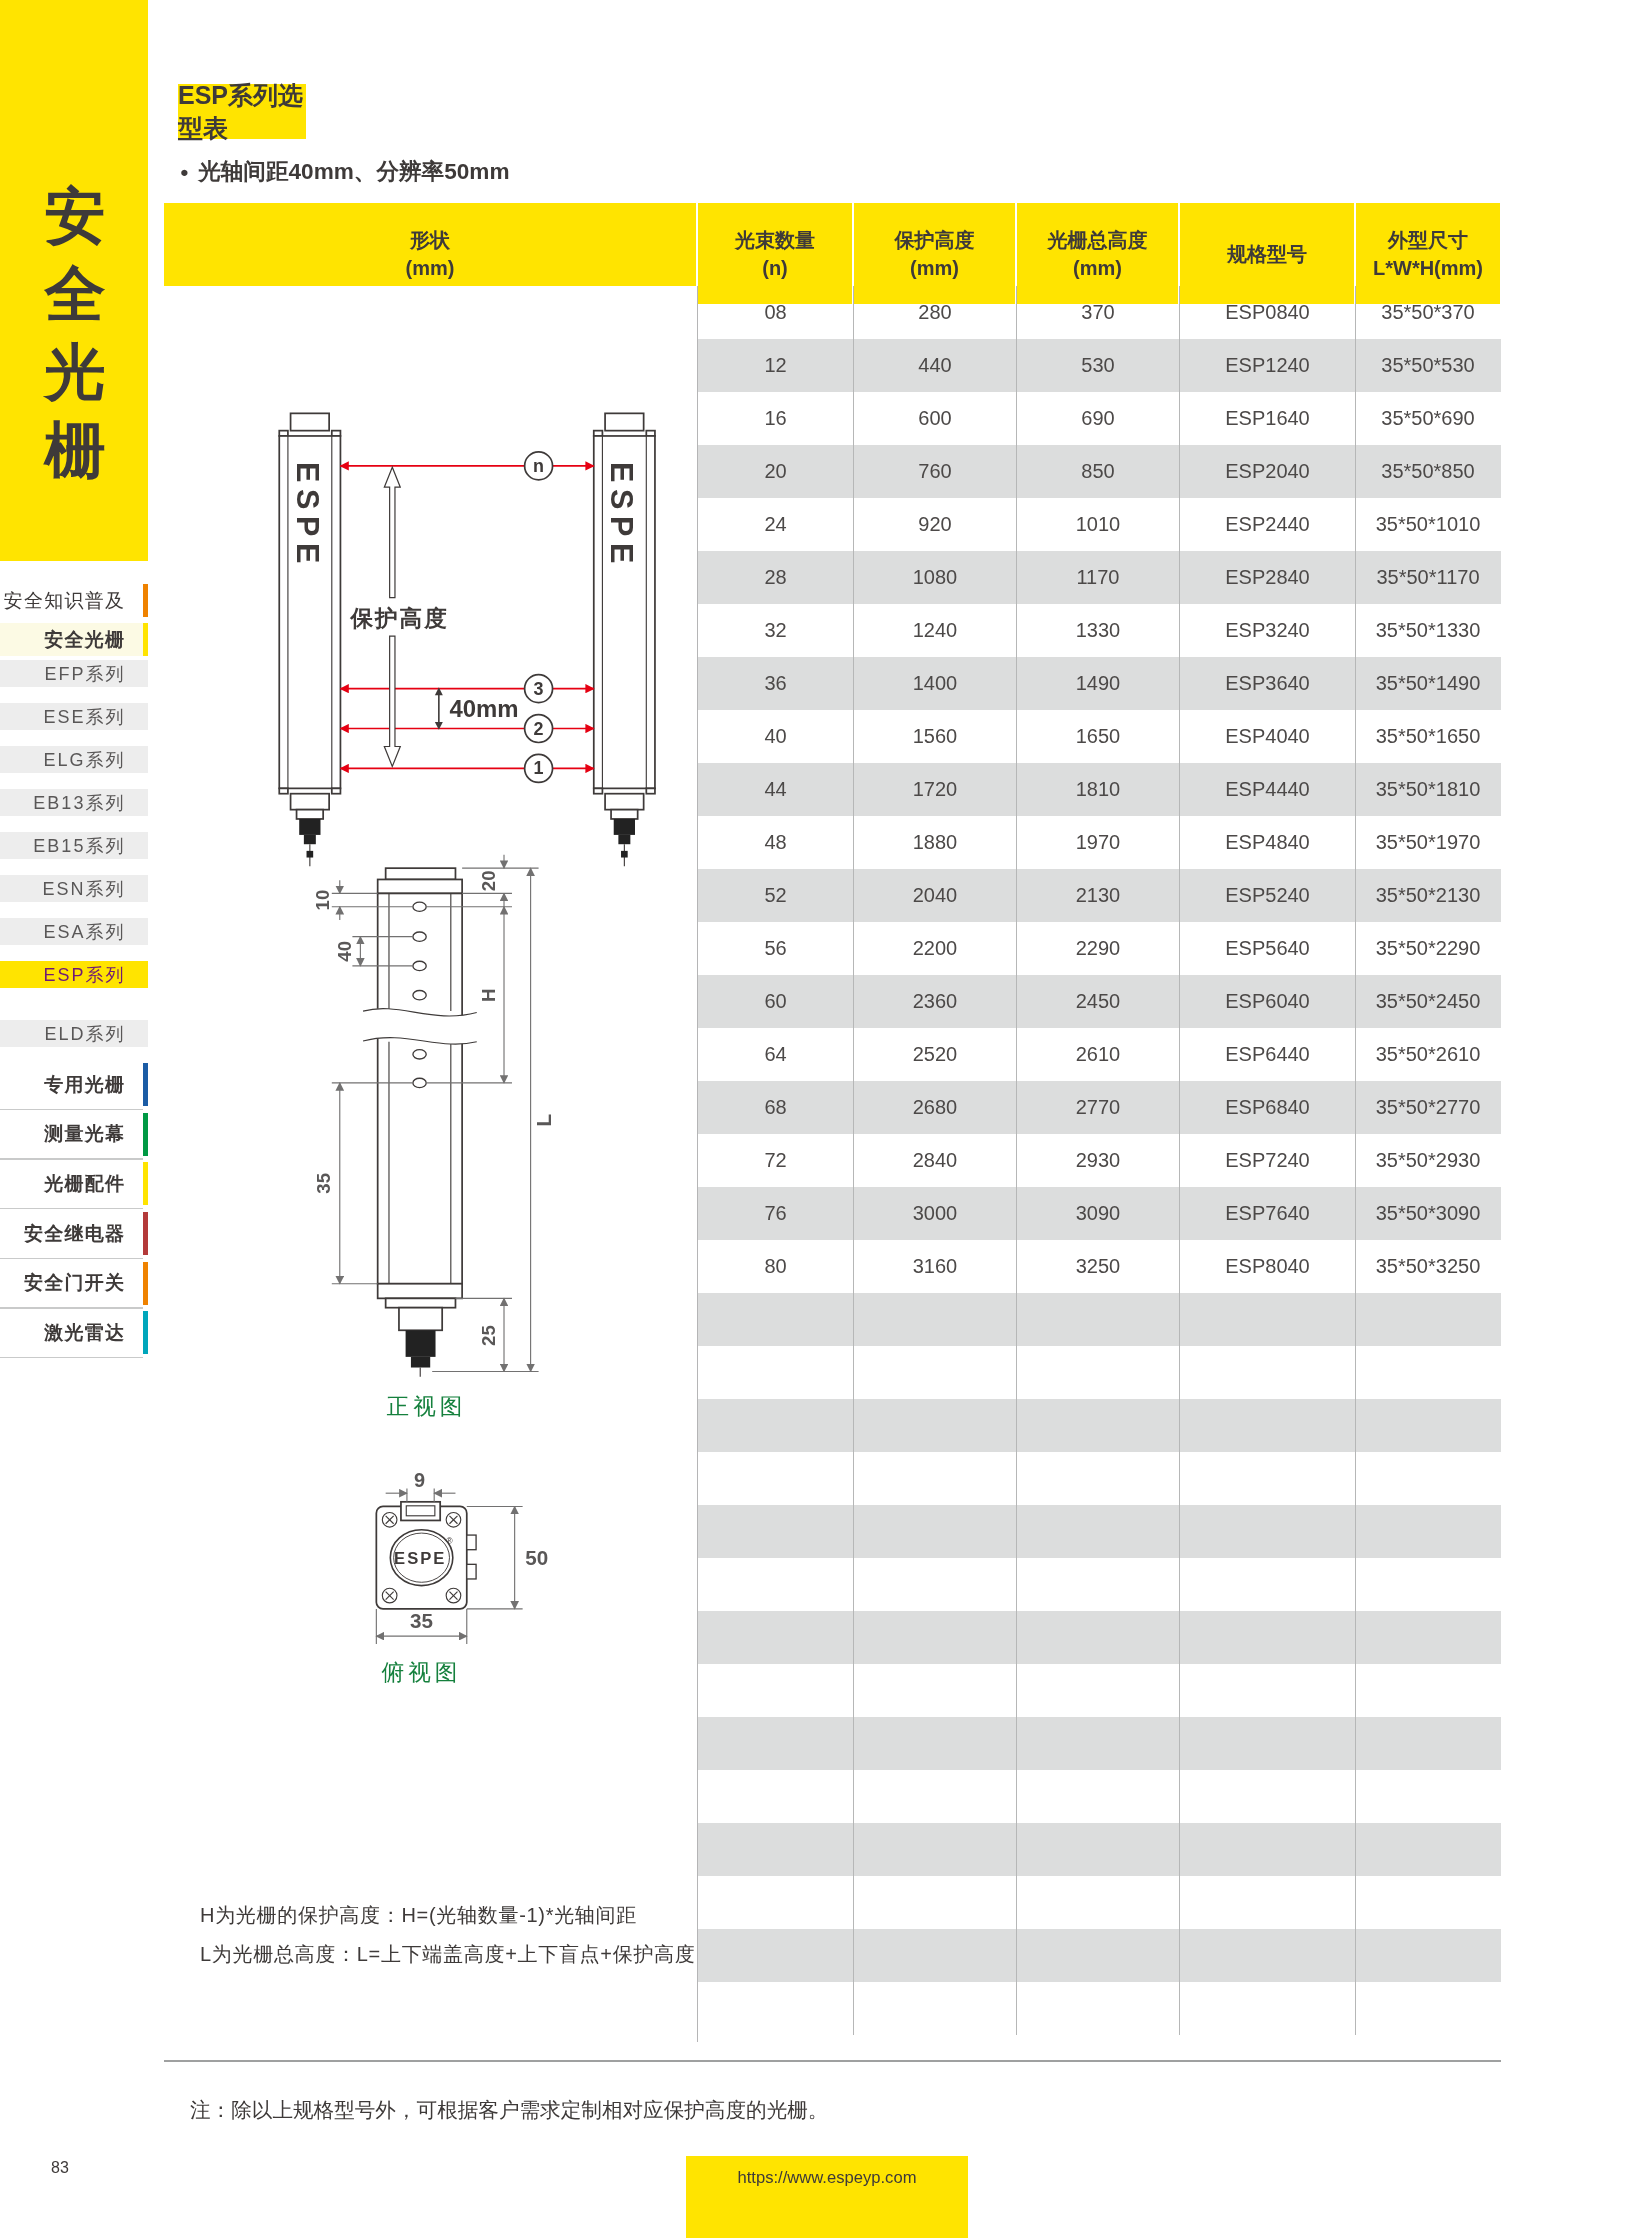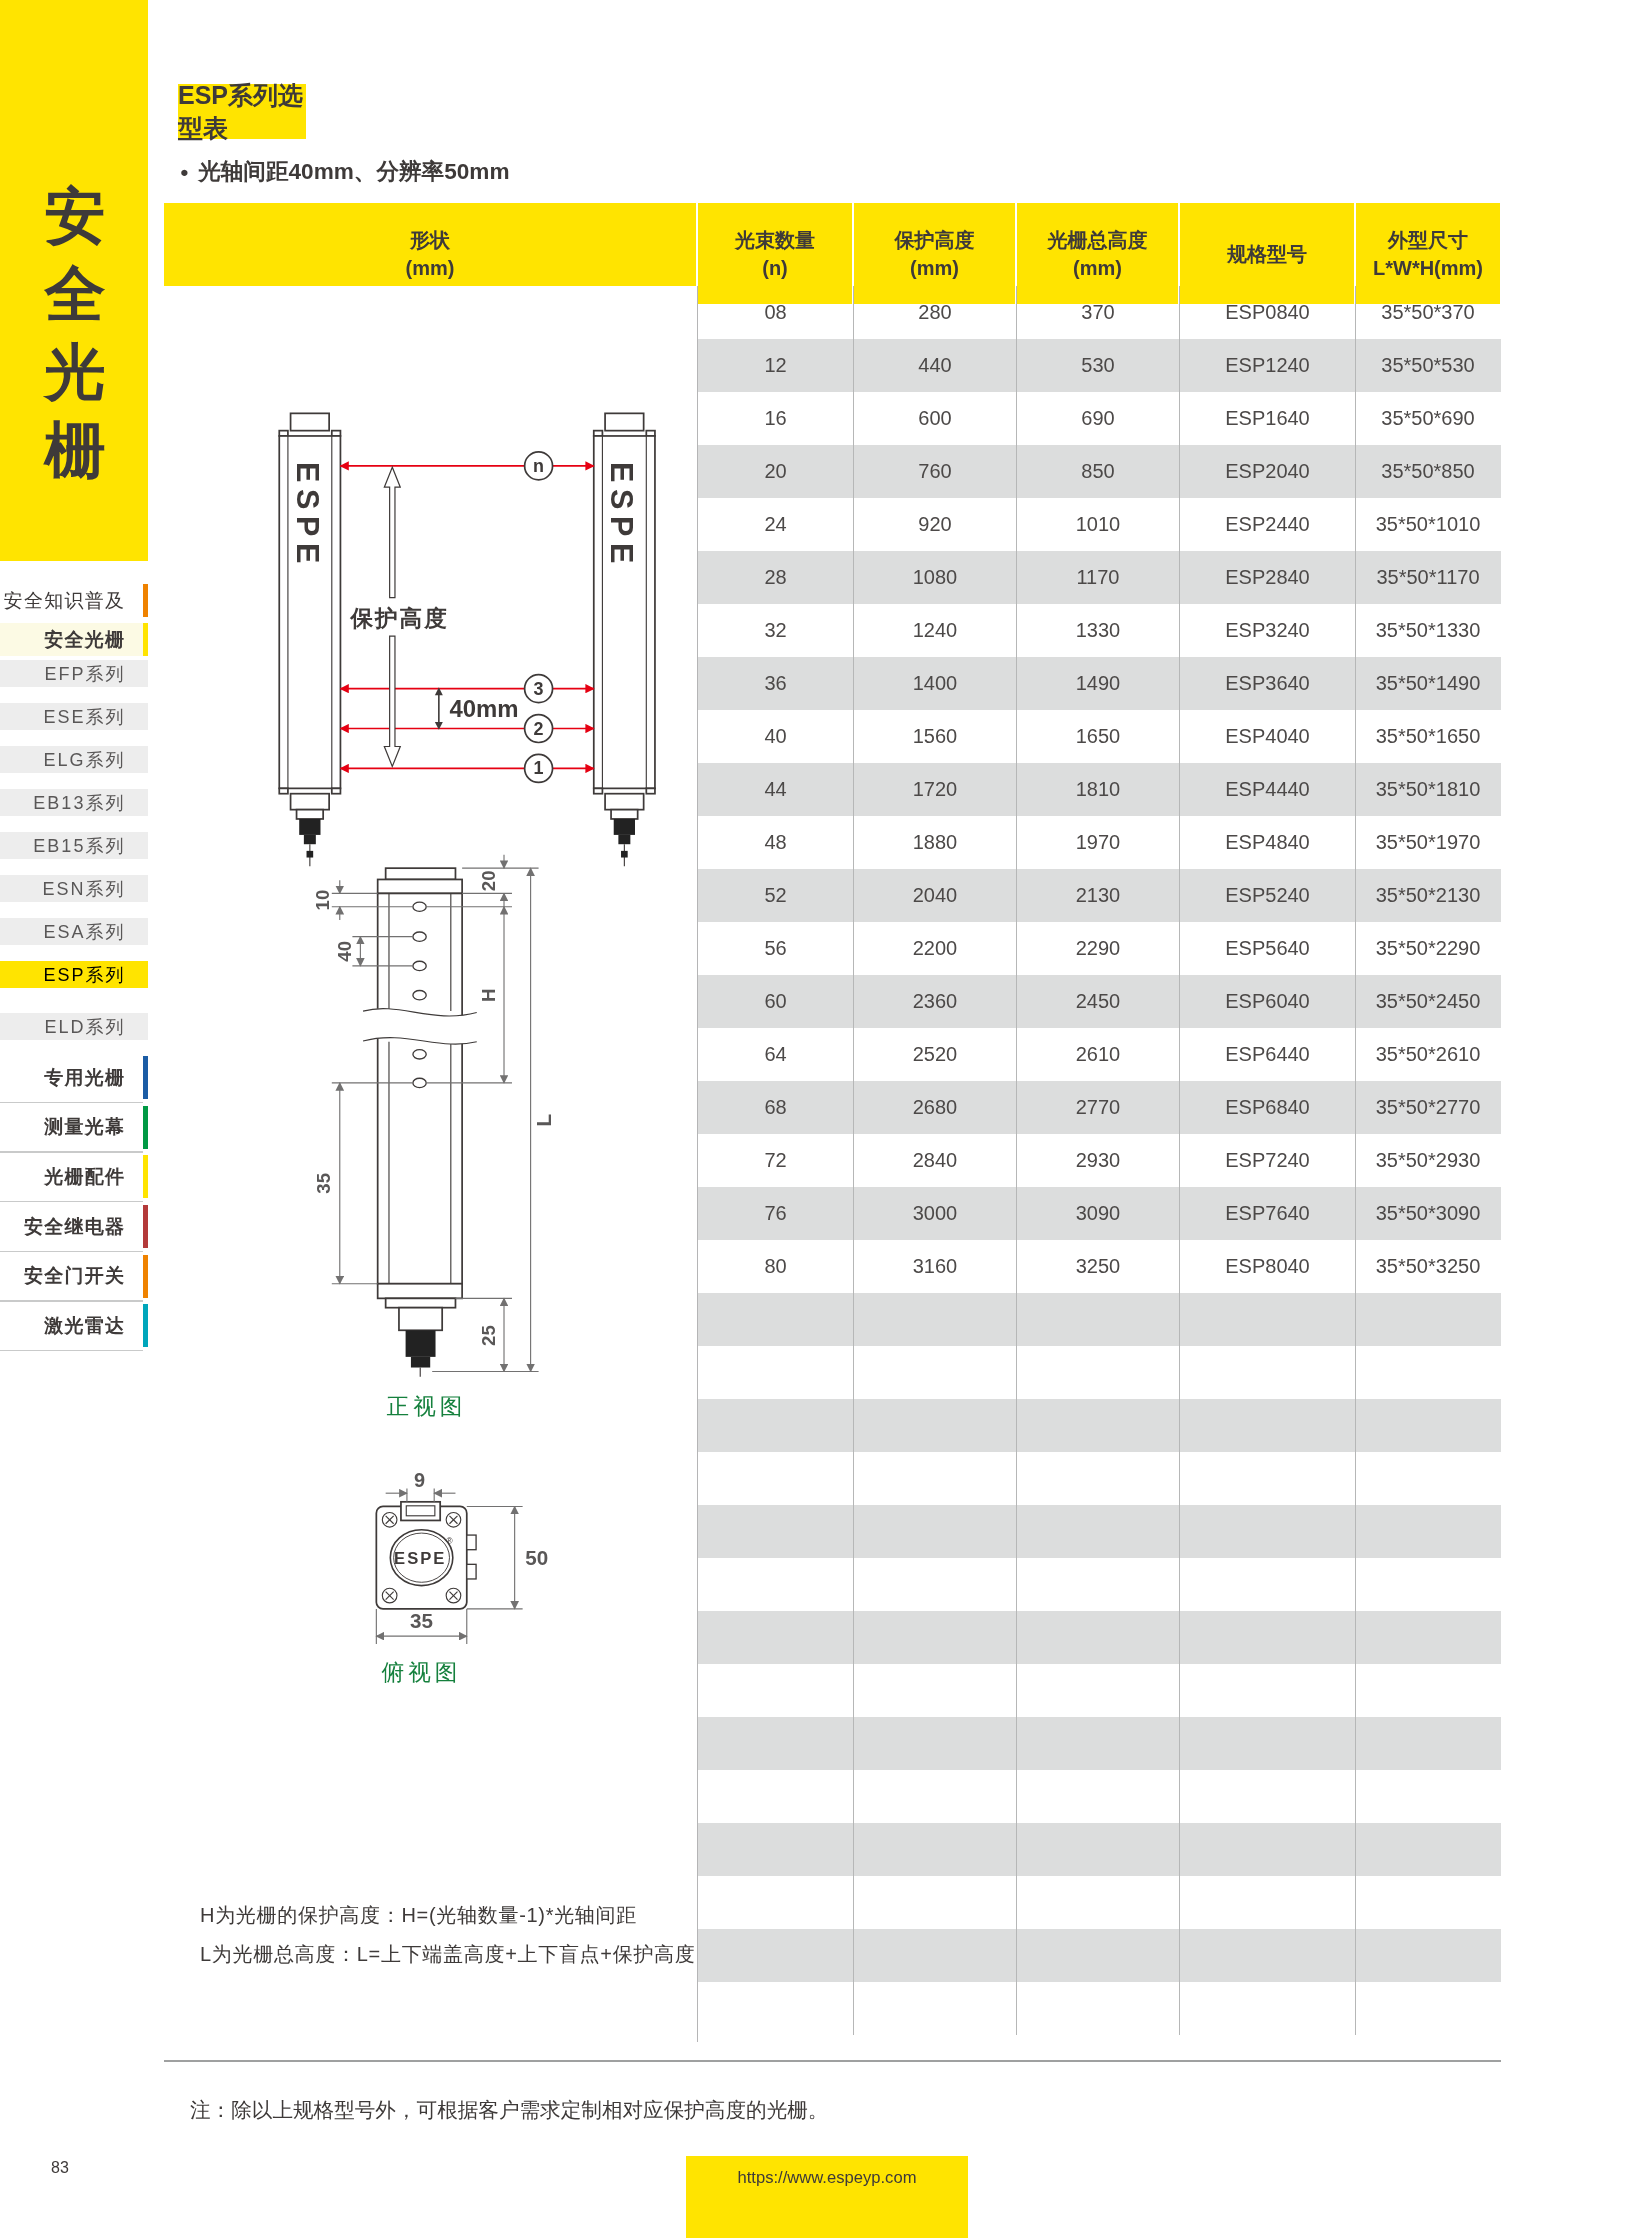--- a/index.html
+++ b/index.html
@@ -9,21 +9,21 @@
   
   .side-yellow{position:absolute;left:0;top:0;width:148px;height:561px;background:#ffe400;}
   .side-title{position:absolute;left:43px;top:177px;width:64px;font-size:61px;font-weight:700;
               line-height:78px;word-break:break-all;text-align:center;color:#3e3a39;}
   .side-menu{position:absolute;left:0;top:584px;width:148px;}
   .sb-item{position:relative;width:148px;box-sizing:border-box;display:flex;align-items:center;
            justify-content:flex-end;padding-right:22.6px;}
   .s-top{height:33px;margin-bottom:6px;background:#fff;font-weight:400;font-size:19px;letter-spacing:1.3px;}
   .s-parent{height:33px;margin-bottom:4px;background:#fcfae4;font-weight:700;font-size:19px;letter-spacing:1.3px;}
   .s-series{height:27px;margin-bottom:16px;background:#ededed;font-size:18px;color:#595757;letter-spacing:2px;}
-  .s-series-active{height:27px;margin-bottom:25px;background:#ffe400;font-size:18px;color:#000000;letter-spacing:2px;}
+  .s-series-active{height:27px;margin-bottom:32px;background:#ffe400;font-size:18px;color:#701a75;letter-spacing:2px;}
   .s-cat{height:43px;margin-bottom:6.7px;background:#fff;font-weight:700;font-size:19px;letter-spacing:1.3px;}
   .s-cat::after{content:"";position:absolute;left:0;bottom:-4px;width:143px;height:1.3px;background:#c9caca;}
   .sb-bar{position:absolute;right:0;top:0;width:5.3px;height:100%;}
 
   
   .title-box{position:absolute;left:178px;top:84px;width:128px;height:55px;background:#ffe400;
              display:flex;align-items:center;justify-content:center;font-size:25px;font-weight:700;}
   .bullet{position:absolute;left:180px;top:157px;height:29px;display:flex;align-items:center;
           font-size:22.6px;font-weight:600;}
   .bullet .dot{font-size:14.6px;margin-right:9.3px;}

